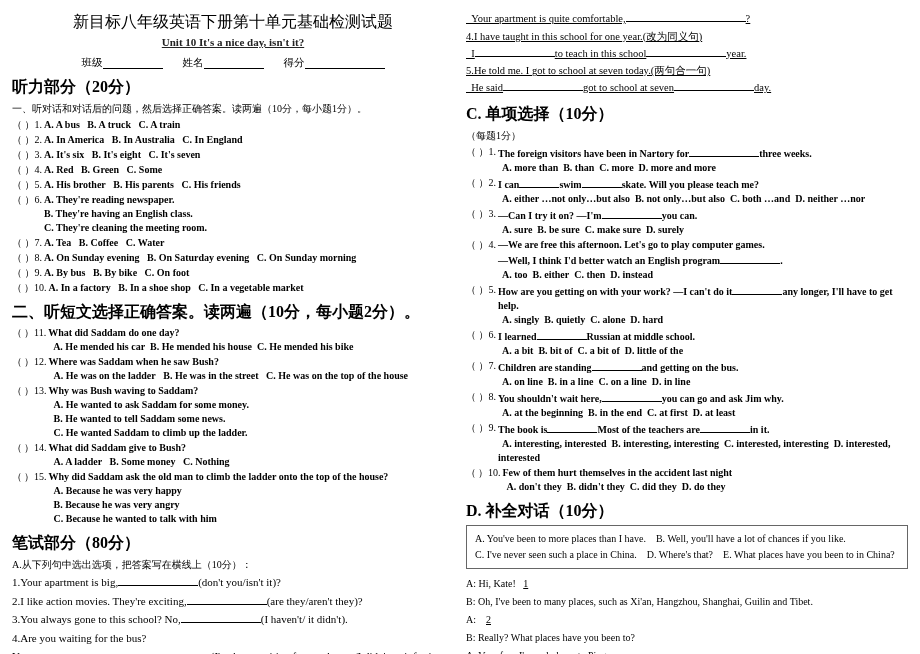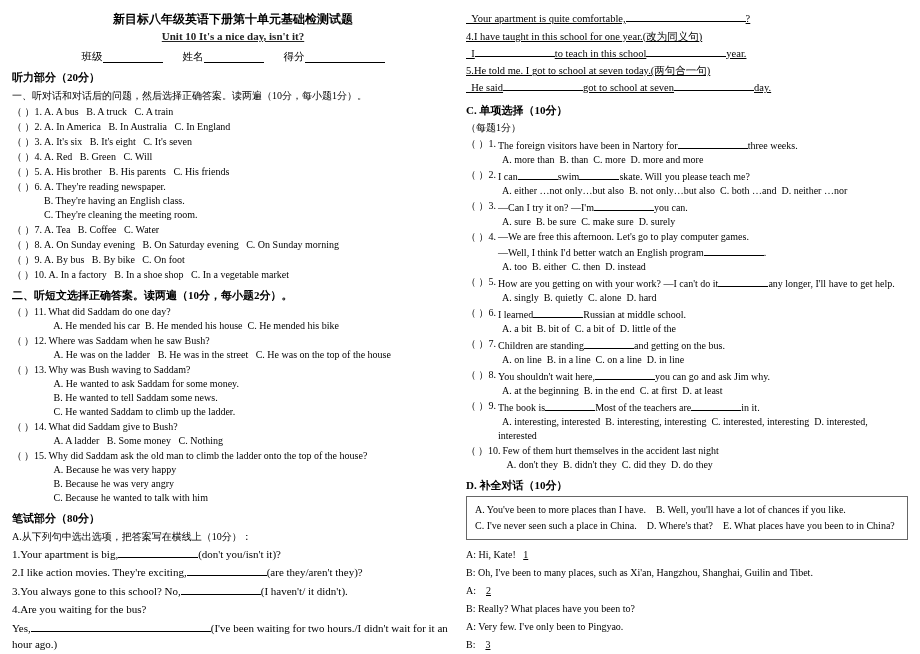--- a/index.html
+++ b/index.html
@@ -23,22 +23,22 @@
     }
     .right-col {
       flex: 1;
       min-width: 0;
     }
     .title-section {
       text-align: center;
       margin-bottom: 4px;
     }
     .main-title {
-      font-size: 12px;
-      font-weight: bold;
+      font-size: 16px;
+      font-weight: normal;
     }
     .subtitle {
       font-size: 11px;
       color: #222;
     }
     .info-row {
       display: flex;
       gap: 20px;
       justify-content: center;
       font-size: 10.5px;
@@ -50,21 +50,21 @@
       gap: 0;
     }
     .underline-field {
       display: inline-block;
       border-bottom: 1px solid #000;
       min-width: 60px;
       height: 14px;
     }
     .section-header {
       font-weight: bold;
-      font-size: 11px;
+      font-size: 16px;
       margin: 5px 0 2px 0;
     }
     .sub-header {
       font-size: 10px;
       margin-bottom: 2px;
     }
     .question-group {
       margin-bottom: 2px;
     }
     .question-row {
@@ -79,20 +79,21 @@
       text-align: right;
       margin-right: 2px;
     }
     .q-bracket {
       min-width: 10px;
       text-align: center;
       margin-right: 2px;
     }
     .q-content {
       flex: 1;
+      font-weight: bold;
     }
     .option {
       white-space: nowrap;
     }
     .write-section {
       margin-bottom: 4px;
     }
     .write-question {
       font-size: 11px;
       margin-bottom: 2px;
@@ -198,21 +199,21 @@
           <span class="option">C. It's seven</span>
         </span>
       </div>
 
       <div class="question-row">
         <span class="q-bracket">（</span>
         <span class="q-num">）4.</span>
         <span class="q-content">
           <span class="option">A. Red</span>&nbsp;&nbsp;
           <span class="option">B. Green</span>&nbsp;&nbsp;
-          <span class="option">C. Will</span>
+          <span class="option">C. Some</span>
         </span>
       </div>
 
       <div class="question-row">
         <span class="q-bracket">（</span>
         <span class="q-num">）5.</span>
         <span class="q-content">
           <span class="option">A. His brother</span>&nbsp;&nbsp;
           <span class="option">B. His parents</span>&nbsp;&nbsp;
           <span class="option">C. His friends</span>

